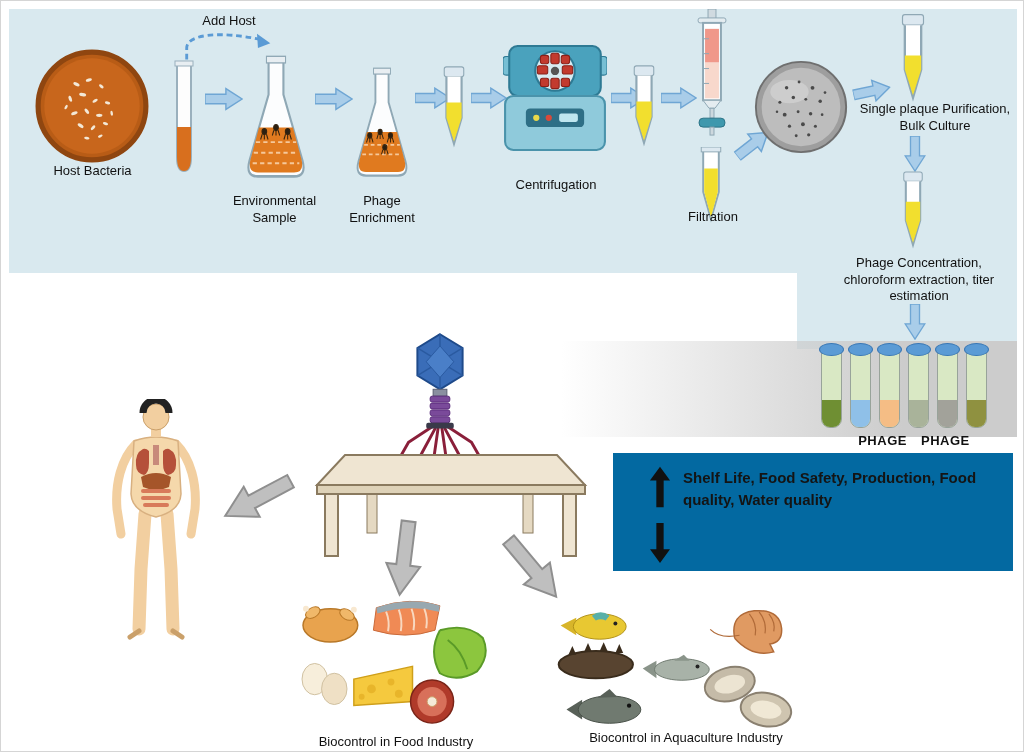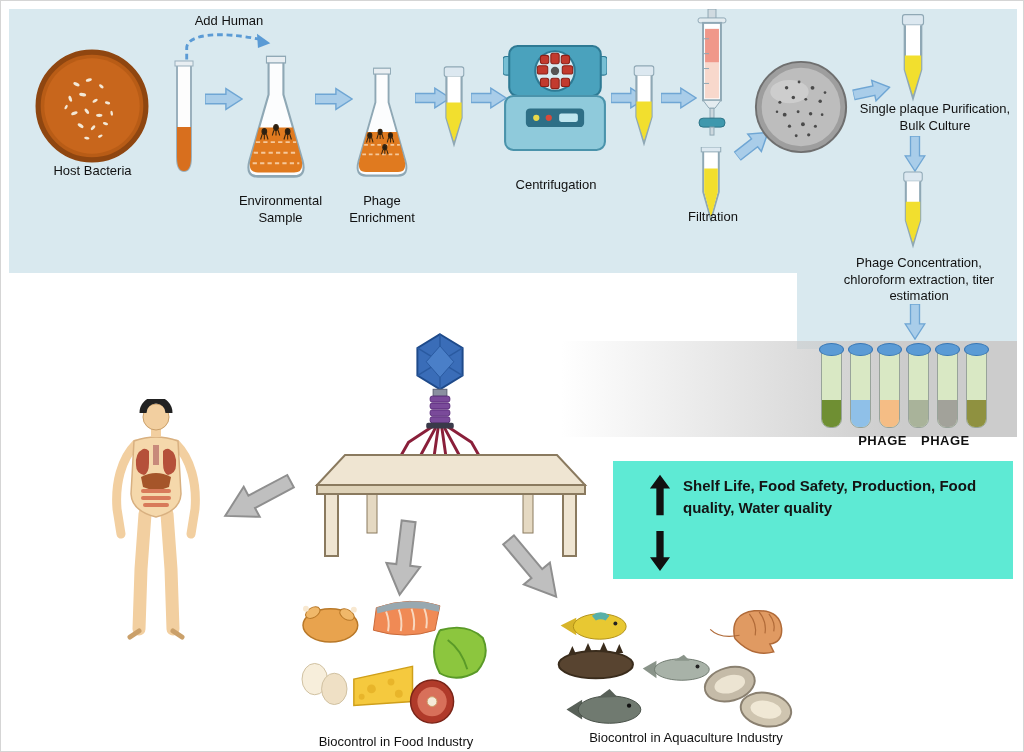--- a/index.html
+++ b/index.html
@@ -1,21 +1,21 @@
 <!DOCTYPE html>
 <html><head>
 <meta charset="utf-8">
 <style>
   html,body{margin:0;padding:0;background:#fff;font-family:"Liberation Sans",sans-serif;}
   .stage{position:relative;width:1024px;height:752px;background:#ffffff;overflow:hidden;border:1px solid #d5d5d5;box-sizing:border-box;}
   .abs{position:absolute;}
   .panel-blue{background:#d9e9ef;}
   .lbl{position:absolute;font-size:13px;line-height:1.28;text-align:center;color:#111;}
   .lbl-bold{font-weight:bold;letter-spacing:.5px;word-spacing:10px;}
-  .info-box{position:absolute;background:#5eead4;margin-top:8px;}
+  .info-box{position:absolute;background:#0369a1;}
   .info-text{position:absolute;font-size:15px;font-weight:600;color:#141414;line-height:1.45;text-align:left;}
   svg{display:block;width:100%;height:100%;}
   .bank-row{position:absolute;display:flex;gap:4px;}
   .bank-tube{position:relative;width:25px;height:86px;}
   .bank-cap{position:absolute;top:0;left:0;width:23px;height:11px;background:#5b9bd5;border:1px solid #3a78b5;border-radius:50%;}
   .bank-body{position:absolute;top:7px;left:2px;width:19px;height:76px;background:#d9e8c4;border:1px solid #98a39a;border-radius:0 0 9px 9px;overflow:hidden;}
   .bank-seg{position:absolute;bottom:0;left:0;width:100%;height:27px;}
   .grad-strip{background:linear-gradient(to right,rgba(255,255,255,0),#cccccc 75%);}
 </style>
 </head>
@@ -47,21 +47,21 @@
         <ellipse cx="68" cy="72" rx="2.6" ry="1.3" transform="rotate(20 68 72)"></ellipse>
         <ellipse cx="30" cy="56" rx="2.4" ry="1.2" transform="rotate(-60 30 56)"></ellipse>
         <ellipse cx="74" cy="62" rx="2.4" ry="1.2" transform="rotate(80 74 62)"></ellipse>
         <ellipse cx="50" cy="86" rx="2.6" ry="1.3" transform="rotate(10 50 86)"></ellipse>
         <ellipse cx="63" cy="84" rx="2.4" ry="1.2" transform="rotate(-25 63 84)"></ellipse>
       </g>
     </svg>
   </div>
   <div class="lbl" style="left:24px;top:162px;width:135px;">Host Bacteria</div>
 
-  <div class="lbl" style="left:188px;top:12px;width:80px;">Add Human</div>
+  <div class="lbl" style="left:188px;top:12px;width:80px;">Add Host</div>
   <div class="abs" style="left:180px;top:28px;width:95px;height:42px;">
     <svg viewBox="0 0 100 44">
       <path d="M6,42 L6,20 C6,5 42,2 84,11" fill="none" stroke="#5b9bd5" stroke-width="3" stroke-dasharray="6 4"></path>
       <polygon points="94,15 80,5 81,20" fill="#5b9bd5"></polygon>
     </svg>
   </div>
 
   <div class="abs" style="left:170px;top:58px;width:26px;height:118px;">
     <svg viewBox="0 0 26 118">
       <path d="M6,4 L6,98 Q6,112 13,112 Q20,112 20,98 L20,4" fill="#fdfdfd" stroke="#9ab0bd" stroke-width="2"></path>
@@ -101,21 +101,21 @@
         <g transform="translate(44,58)">
             <circle r="2.2"></circle>
             <line x1="-2" y1="2" x2="-3.5" y2="6"></line>
             <line x1="0" y1="2" x2="0" y2="6"></line>
             <line x1="2" y1="2" x2="3.5" y2="6"></line>
           </g>
       </g>
       <rect x="24" y="1" width="18" height="5" fill="#e8eef2" stroke="#8fa8b5"></rect>
     </svg>
   </div>
-  <div class="lbl" style="left:222px;top:192px;width:115px;">Environmental Sample</div>
+  <div class="lbl" style="left:216px;top:192px;width:115px;">Environmental Sample</div>
 
   <div class="abs" style="left:314px;top:86px;width:38px;height:24px;">
     <svg viewBox="0 0 40 24">
         <polygon points="0,7 22,7 22,1 39,12 22,23 22,17 0,17" fill="#a9cde9" stroke="#6fa6d4" stroke-width="1.5"></polygon>
       </svg>
   </div>
 
   <div class="abs" style="left:350px;top:66px;width:62px;height:118px;">
     <svg viewBox="0 0 66 100" preserveAspectRatio="none">
       <path d="M26,3 L26,30 L8,80 Q4,92 16,92 L50,92 Q62,92 58,80 L40,30 L40,3" fill="#ffffff" fill-opacity="0.9" stroke="#8fa8b5" stroke-width="2"></path>

